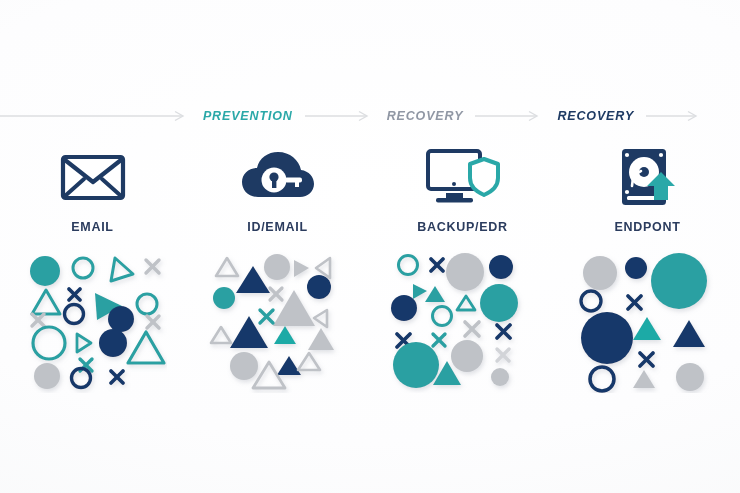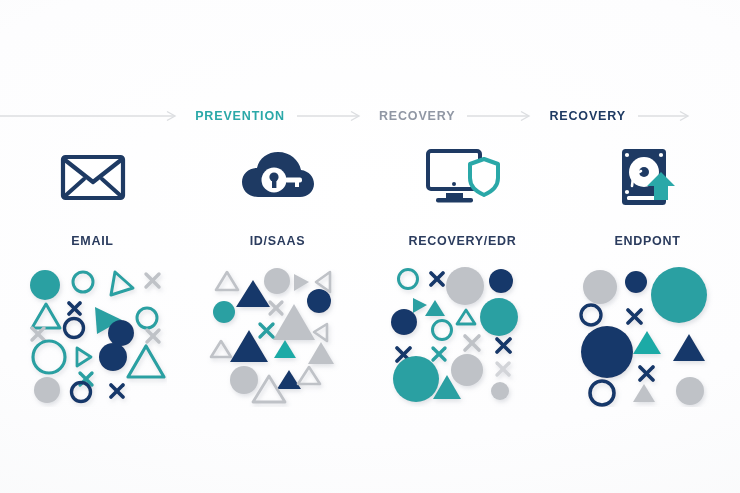--- a/index.html
+++ b/index.html
@@ -17,24 +17,25 @@
     position: relative;
     width: 740px;
     height: 493px;
     background:
       radial-gradient(120% 90% at 50% 40%, #ffffff 0%, #fdfdfe 55%, #f7f8f9 100%);
   }
 
   
   .phase-band {
     position: absolute;
-    left: 8px;
+    left: 16px;
     top: 100px;
     width: 668px;
     height: 32px;
+    font-style: italic;
   }
   .phase-row {
     display: flex;
     align-items: center;
     justify-content: center;
     height: 32px;
     gap: 0;
   }
   .arrow {
     display: block;
@@ -67,21 +68,21 @@
     flex-direction: column;
     align-items: center;
   }
   .icon-slot {
     height: 74px;
     display: flex;
     align-items: center;
     justify-content: center;
   }
   .col-label {
-    margin-top: 20px;
+    margin-top: 6px;
     font-size: 12.5px;
     font-weight: bold;
     letter-spacing: 0.7px;
     color: #2b3c5e;
     white-space: nowrap;
   }
   .cluster {
     margin-top: 14px;
   }
   .cluster svg { display: block; }
@@ -195,21 +196,21 @@
       <div class="icon-slot">
         <svg width="76" height="56" viewBox="0 0 76 56">
           <path d="M18 48 C8 48 2 41 2 33 C2 25 9 19 17 19 C19 9 28 3 38 3 C50 3 59 11 61 21 C69 22 74 28 74 35 C74 42 68 48 60 48 Z" fill="#1e3a63"></path>
           <circle cx="34" cy="31" r="12.5" fill="#ffffff"></circle>
           <circle cx="34" cy="28" r="4.6" fill="#1e3a63"></circle>
           <rect x="32" y="29" width="4.4" height="10" fill="#1e3a63"></rect>
           <rect x="45" y="28.5" width="17" height="5" rx="2" fill="#ffffff"></rect>
           <rect x="55" y="33" width="4" height="5" fill="#ffffff"></rect>
         </svg>
       </div>
-      <div class="col-label">ID/SAAS</div>
+      <div class="col-label">ID/EMAIL</div>
       <div class="cluster">
         <svg width="148" height="145" viewBox="0 0 148 145">
           <g filter="url(#sh)">
 
             <path d="M23 10 L34 28 L12 28 Z" fill="none" stroke="#bfc2c7" stroke-width="2.6" stroke-linejoin="round"></path>
             <path d="M49 18 L66 45 L32 45 Z" fill="#16396a"></path>
             <circle cx="73" cy="19" r="13" fill="#bfc2c7"></circle>
             <path d="M90 12 L105 20 L90 29 Z" fill="#bfc2c7"></path>
             <path d="M126 10 L112 20 L126 30 Z" fill="none" stroke="#bfc2c7" stroke-width="2.6" stroke-linejoin="round"></path>
 
@@ -244,21 +245,21 @@
     <div class="column">
       <div class="icon-slot">
         <svg width="78" height="60" viewBox="0 0 78 60">
           <rect x="4" y="4" width="52" height="38" rx="3" fill="#ffffff" stroke="#1e3a63" stroke-width="4"></rect>
           <circle cx="30" cy="37" r="2" fill="#1e3a63"></circle>
           <rect x="22" y="46" width="17" height="5" fill="#1e3a63"></rect>
           <rect x="12" y="51" width="37" height="4.5" rx="2" fill="#1e3a63"></rect>
           <path d="M60 12 L74 17 V31 C74 40 67 45 60 48 C53 45 46 40 46 31 V17 Z" fill="#ffffff" stroke="#2aa8a8" stroke-width="4" stroke-linejoin="round"></path>
         </svg>
       </div>
-      <div class="col-label">RECOVERY/EDR</div>
+      <div class="col-label">BACKUP/EDR</div>
       <div class="cluster">
         <svg width="148" height="145" viewBox="0 0 148 145">
           <g filter="url(#sh)">
 
             <circle cx="19" cy="17" r="9.5" fill="none" stroke="#2aa0a2" stroke-width="3"></circle>
             <g stroke="#16396a" stroke-width="3.8" stroke-linecap="round">
               <line x1="42" y1="11" x2="54" y2="23"></line>
                 <line x1="54" y1="11" x2="42" y2="23"></line>
             </g>
             <circle cx="76" cy="24" r="19" fill="#bfc2c7"></circle>

